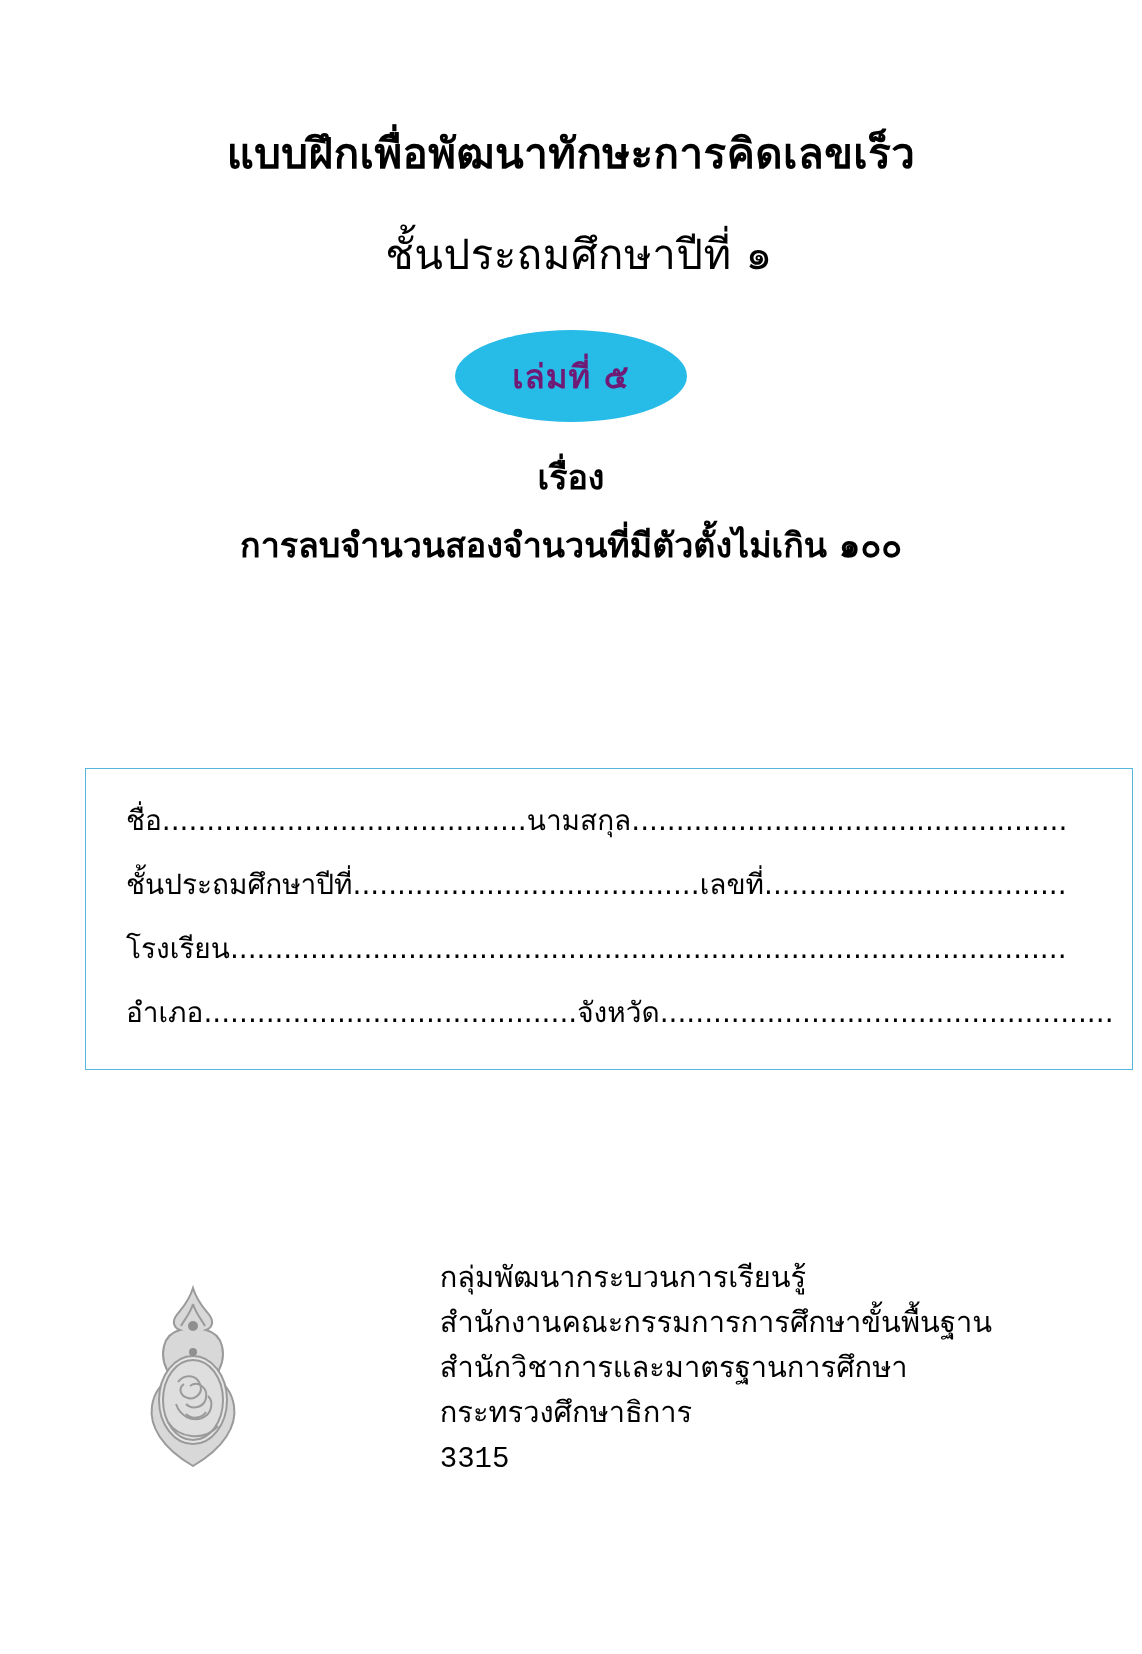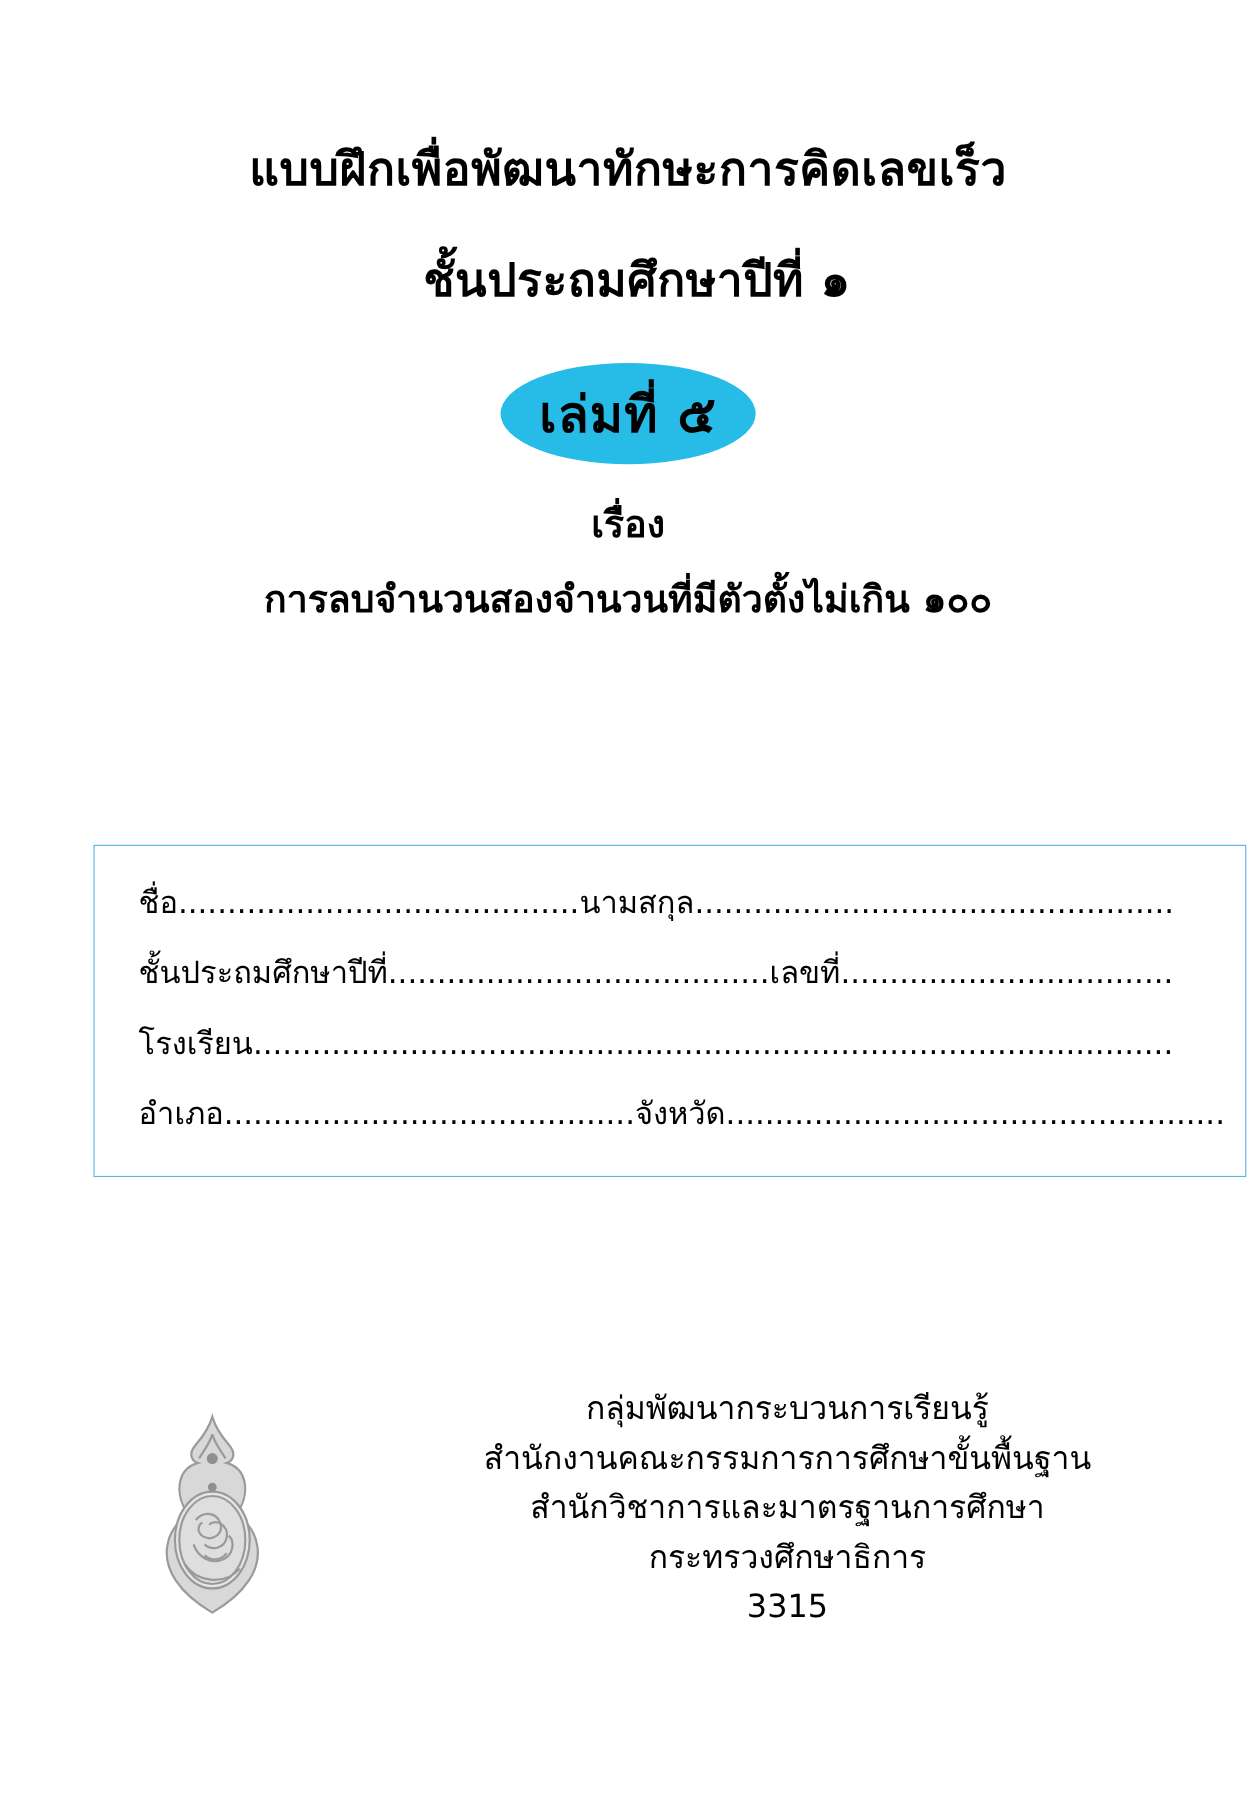--- a/index.html
+++ b/index.html
@@ -28,21 +28,21 @@
     text-align: center;
   }
   .title-line-1 {
     font-size: 42px;
     font-weight: bold;
     line-height: 1.25;
     letter-spacing: 0.5px;
   }
   .title-line-2 {
     font-size: 42px;
-    font-weight: bold;
+    font-weight: normal;
     line-height: 1.25;
     margin-top: 48px;
     letter-spacing: 0.5px;
     margin-left: 16px;
   }
 
   .badge-wrap {
     position: absolute;
     top: 330px;
     left: 0;
@@ -53,22 +53,22 @@
   .badge {
     width: 232px;
     height: 92px;
     border-radius: 50%;
     background: #27bbe8;
     display: flex;
     align-items: center;
     justify-content: center;
   }
   .badge-text {
-    color: #000000;
-    font-size: 46px;
+    color: #701a75;
+    font-size: 33px;
     font-weight: bold;
     letter-spacing: 1px;
   }
 
   .subject-block {
     position: absolute;
     top: 455px;
     left: 0;
     right: 0;
     text-align: center;
@@ -100,21 +100,22 @@
     line-height: 1.0;
     margin-bottom: 36px;
     white-space: nowrap;
     letter-spacing: 0px;
   }
 
   .footer {
     position: absolute;
     right: 150px;
     top: 1258px;
-    text-align: center;
+    text-align: left;
+    font-family: Liberation Mono, monospace;
   }
   .footer-line {
     font-size: 29px;
     line-height: 1.55;
     font-weight: normal;
   }
 
   .emblem {
     position: absolute;
     left: 128px;

